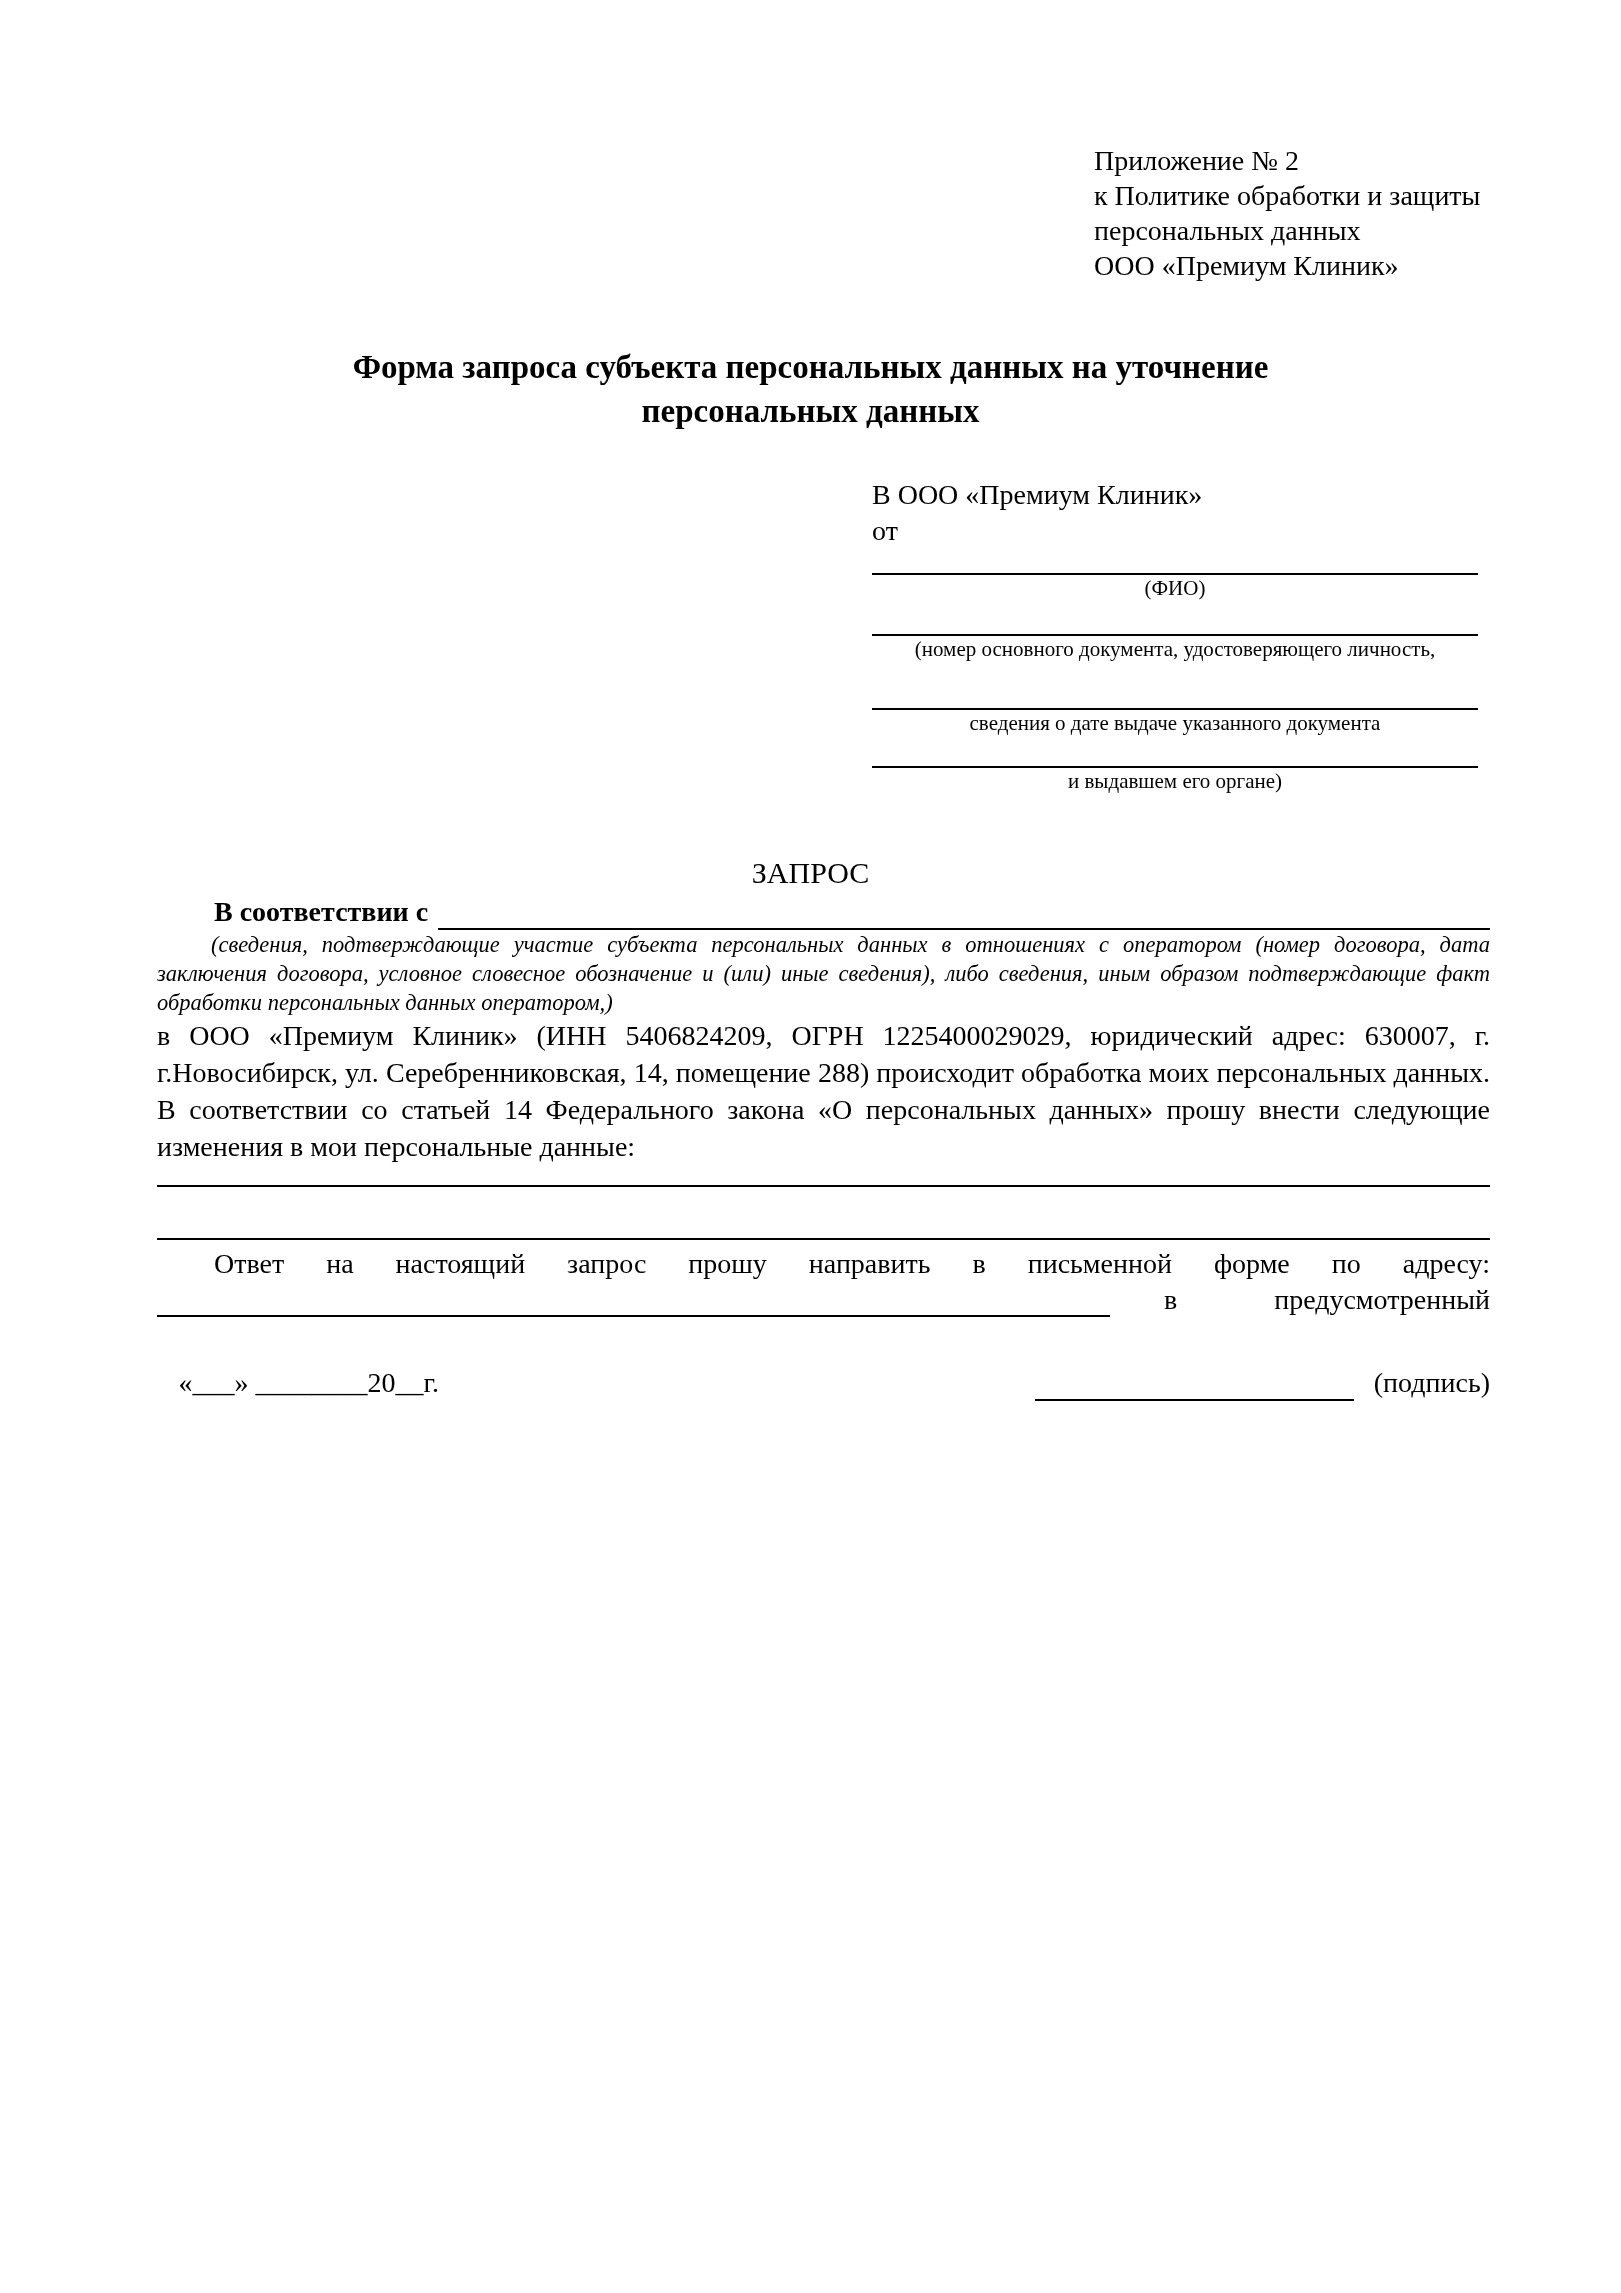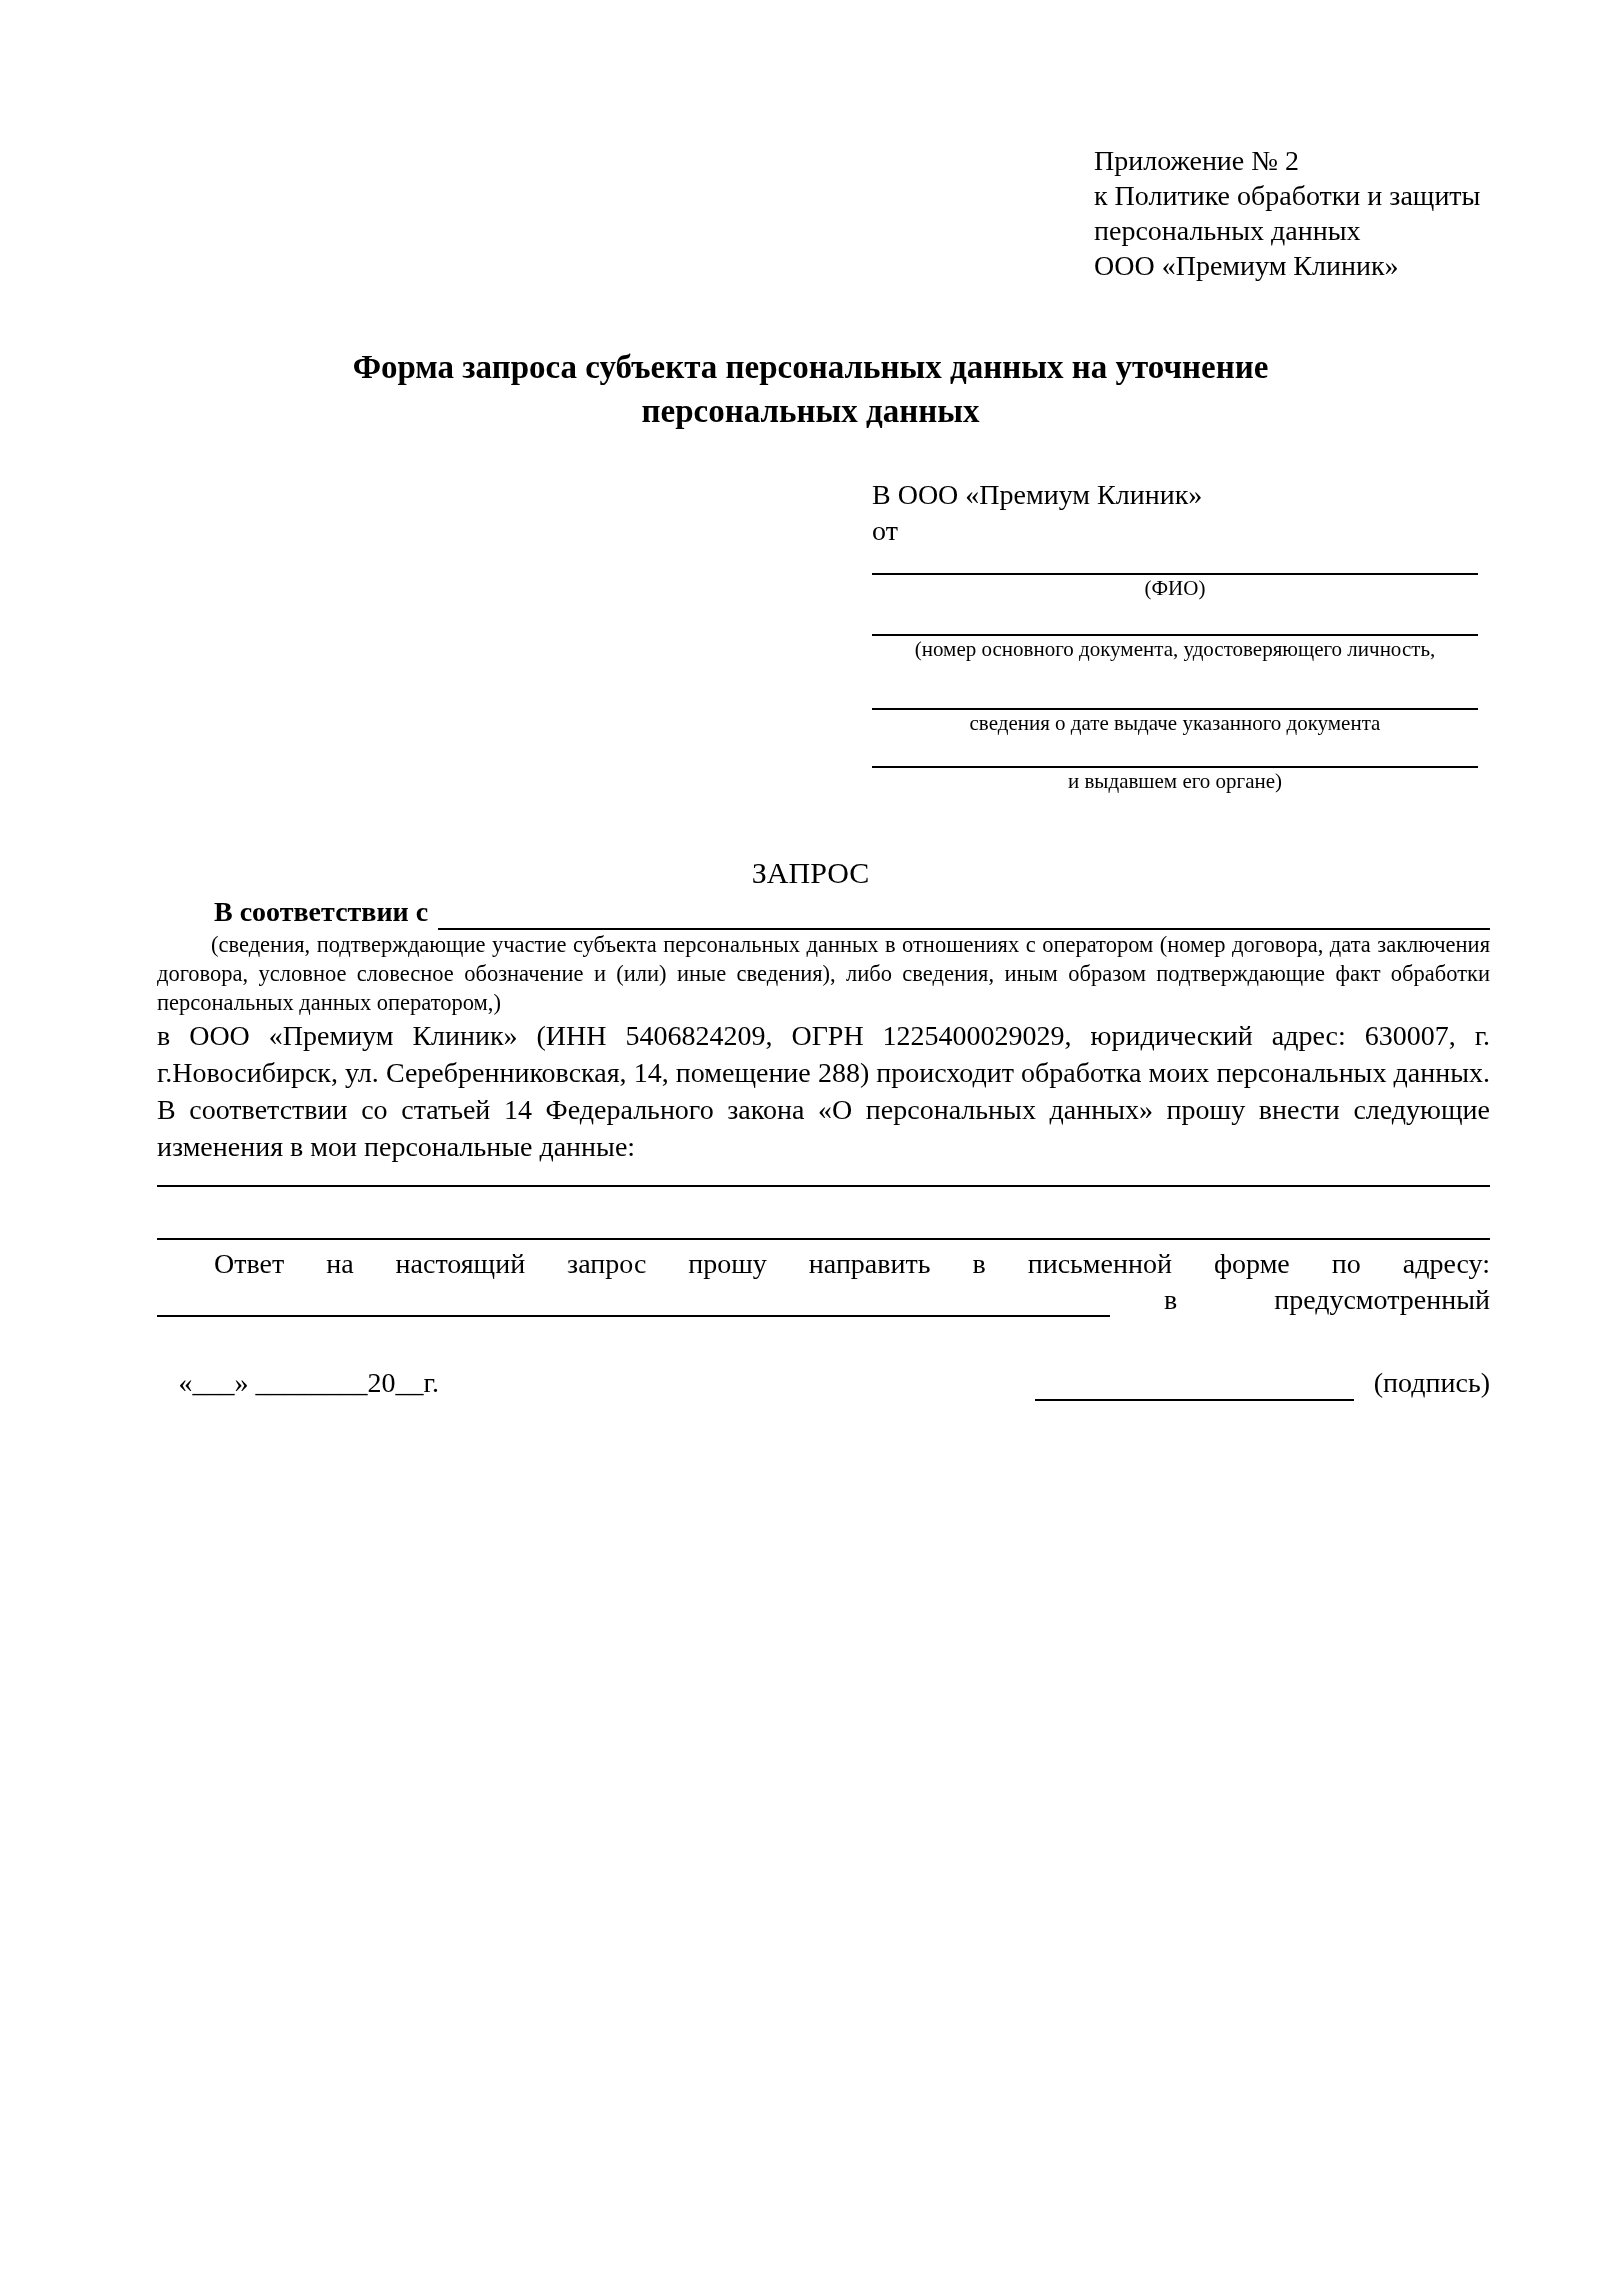--- a/index.html
+++ b/index.html
@@ -98,20 +98,21 @@
     flex: 1;
     border-bottom: 2px solid #000;
     height: 31px;
     margin-left: 9.8px;
   }
   .note {
     font-size: 22.5px;
     line-height: 29px;
     text-align: justify;
     text-indent: 54px;
+    font-style: italic;
   }
   .body-par {
     font-size: 28px;
     line-height: 37px;
     text-align: justify;
   }
   .write-line {
     border-bottom: 2px solid #000;
   }
   .write-line.w1 { height: 19.6px; }

